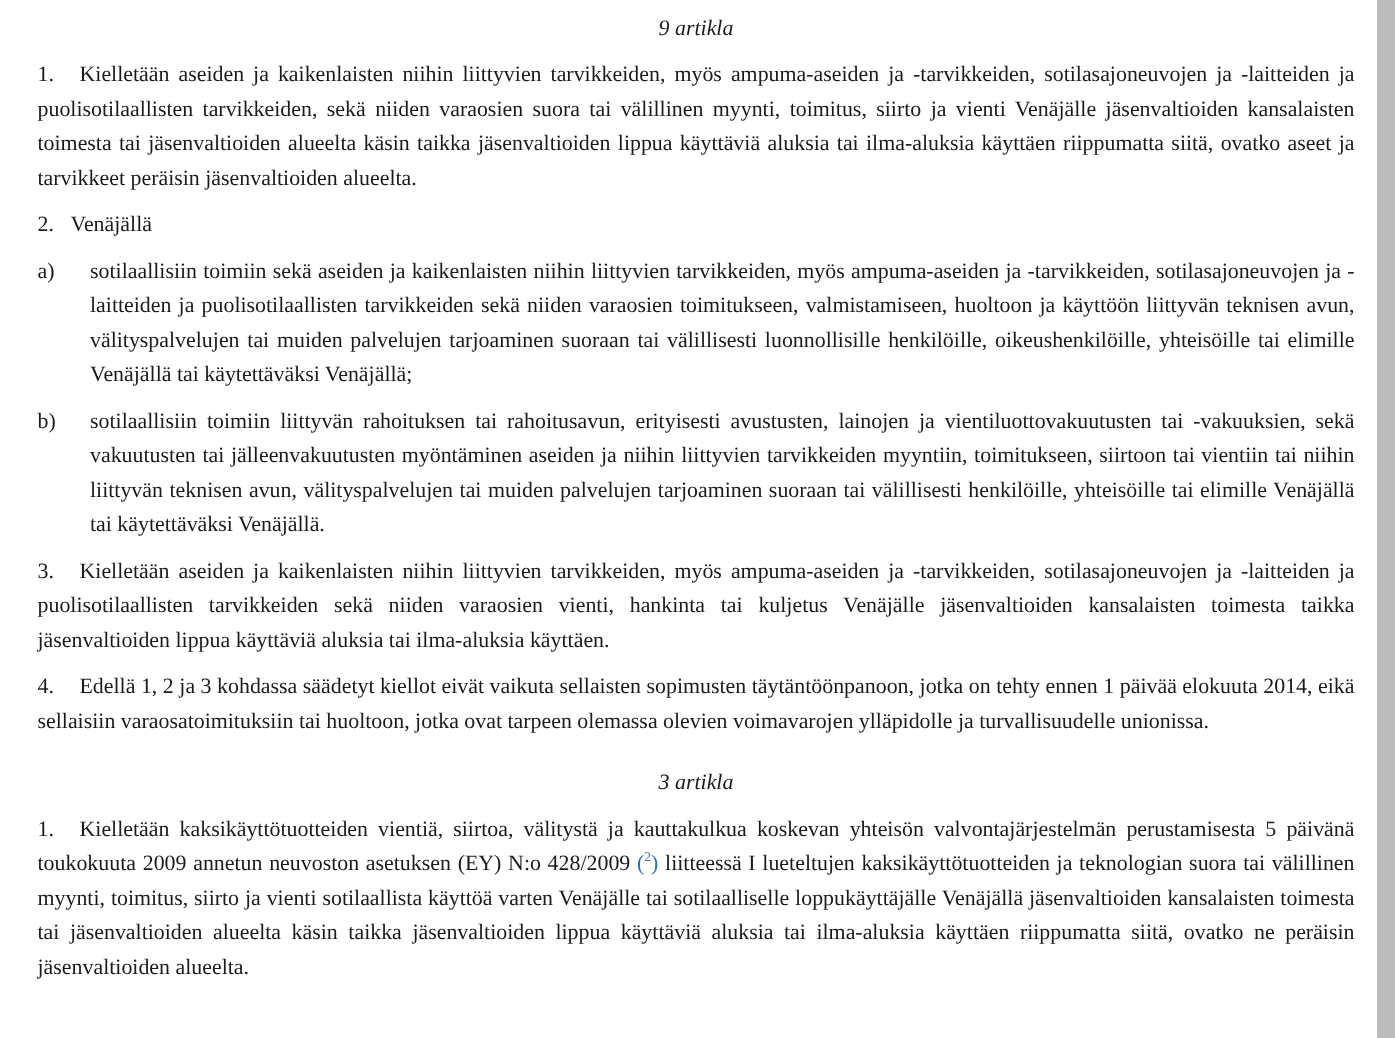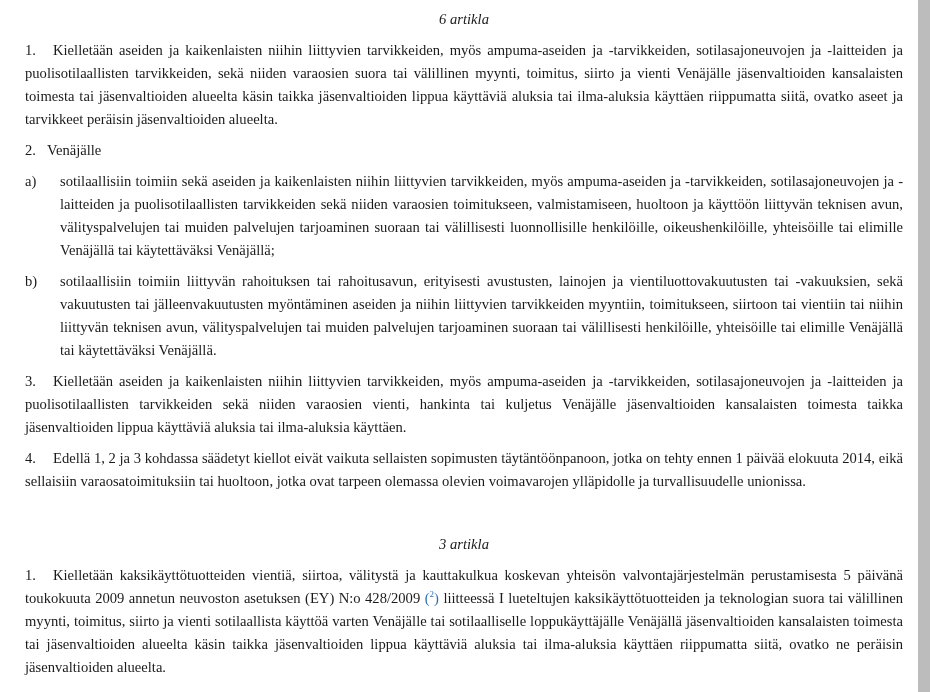--- a/index.html
+++ b/index.html
@@ -45,21 +45,21 @@
       line-height: 23px;
       color: #1a1a1a;
     }
     .article-title {
       text-align: center;
       font-style: italic;
       margin: 2px 0 8px 0;
       height: 23px;
     }
     .article-title.second {
-      margin-top: 40px;
+      margin-top: 18px;
       font-style: italic;
     }
     p.para {
       margin: 0 0 8px 0;
       text-align: justify;
       text-align-last: left;
     }
     .num {
       display: inline-block;
       width: 28px;
@@ -89,28 +89,28 @@
       vertical-align: 6px;
       line-height: 0;
     }
   </style>
 </head>
 <body>
 
 <div class="viewport">
   <div class="doc">
 
-    <div class="article-title">6 artikla</div>
+    <div class="article-title">9 artikla</div>
 
     <p class="para">
       <span class="num">1.</span><span>Kielletään aseiden ja kaikenlaisten niihin liittyvien tarvikkeiden, myös ampuma-aseiden ja -tarvikkeiden, sotilasajoneuvojen ja -laitteiden ja puolisotilaallisten tarvikkeiden, sekä niiden varaosien suora tai välillinen myynti, toimitus, siirto ja vienti Venäjälle jäsenvaltioiden kansalaisten toimesta tai jäsenvaltioiden alueelta käsin taikka jäsenvaltioiden lippua käyttäviä aluksia tai ilma-aluksia käyttäen riippumatta siitä, ovatko aseet ja tarvikkeet peräisin jäsenvaltioiden alueelta.</span>
     </p>
 
     <p class="para">
-      <span class="num short">2.</span><span>Venäjälle</span>
+      <span class="num short">2.</span><span>Venäjällä</span>
     </p>
 
     <div class="item">
       <span class="item-label">a)</span>
       <span class="item-text">sotilaallisiin toimiin sekä aseiden ja kaikenlaisten niihin liittyvien tarvikkeiden, myös ampuma-aseiden ja -tarvikkeiden, sotilasajoneuvojen ja -laitteiden ja puolisotilaallisten tarvikkeiden sekä niiden varaosien toimitukseen, valmistamiseen, huoltoon ja käyttöön liittyvän teknisen avun, välityspalvelujen tai muiden palvelujen tarjoaminen suoraan tai välillisesti luonnollisille henkilöille, oikeushenkilöille, yhteisöille tai elimille Venäjällä tai käytettäväksi Venäjällä;</span>
     </div>
 
     <div class="item">
       <span class="item-label">b)</span>
       <span class="item-text">sotilaallisiin toimiin liittyvän rahoituksen tai rahoitusavun, erityisesti avustusten, lainojen ja vientiluottovakuutusten tai -vakuuksien, sekä vakuutusten tai jälleenvakuutusten myöntäminen aseiden ja niihin liittyvien tarvikkeiden myyntiin, toimitukseen, siirtoon tai vientiin tai niihin liittyvän teknisen avun, välityspalvelujen tai muiden palvelujen tarjoaminen suoraan tai välillisesti henkilöille, yhteisöille tai elimille Venäjällä tai käytettäväksi Venäjällä.</span>

